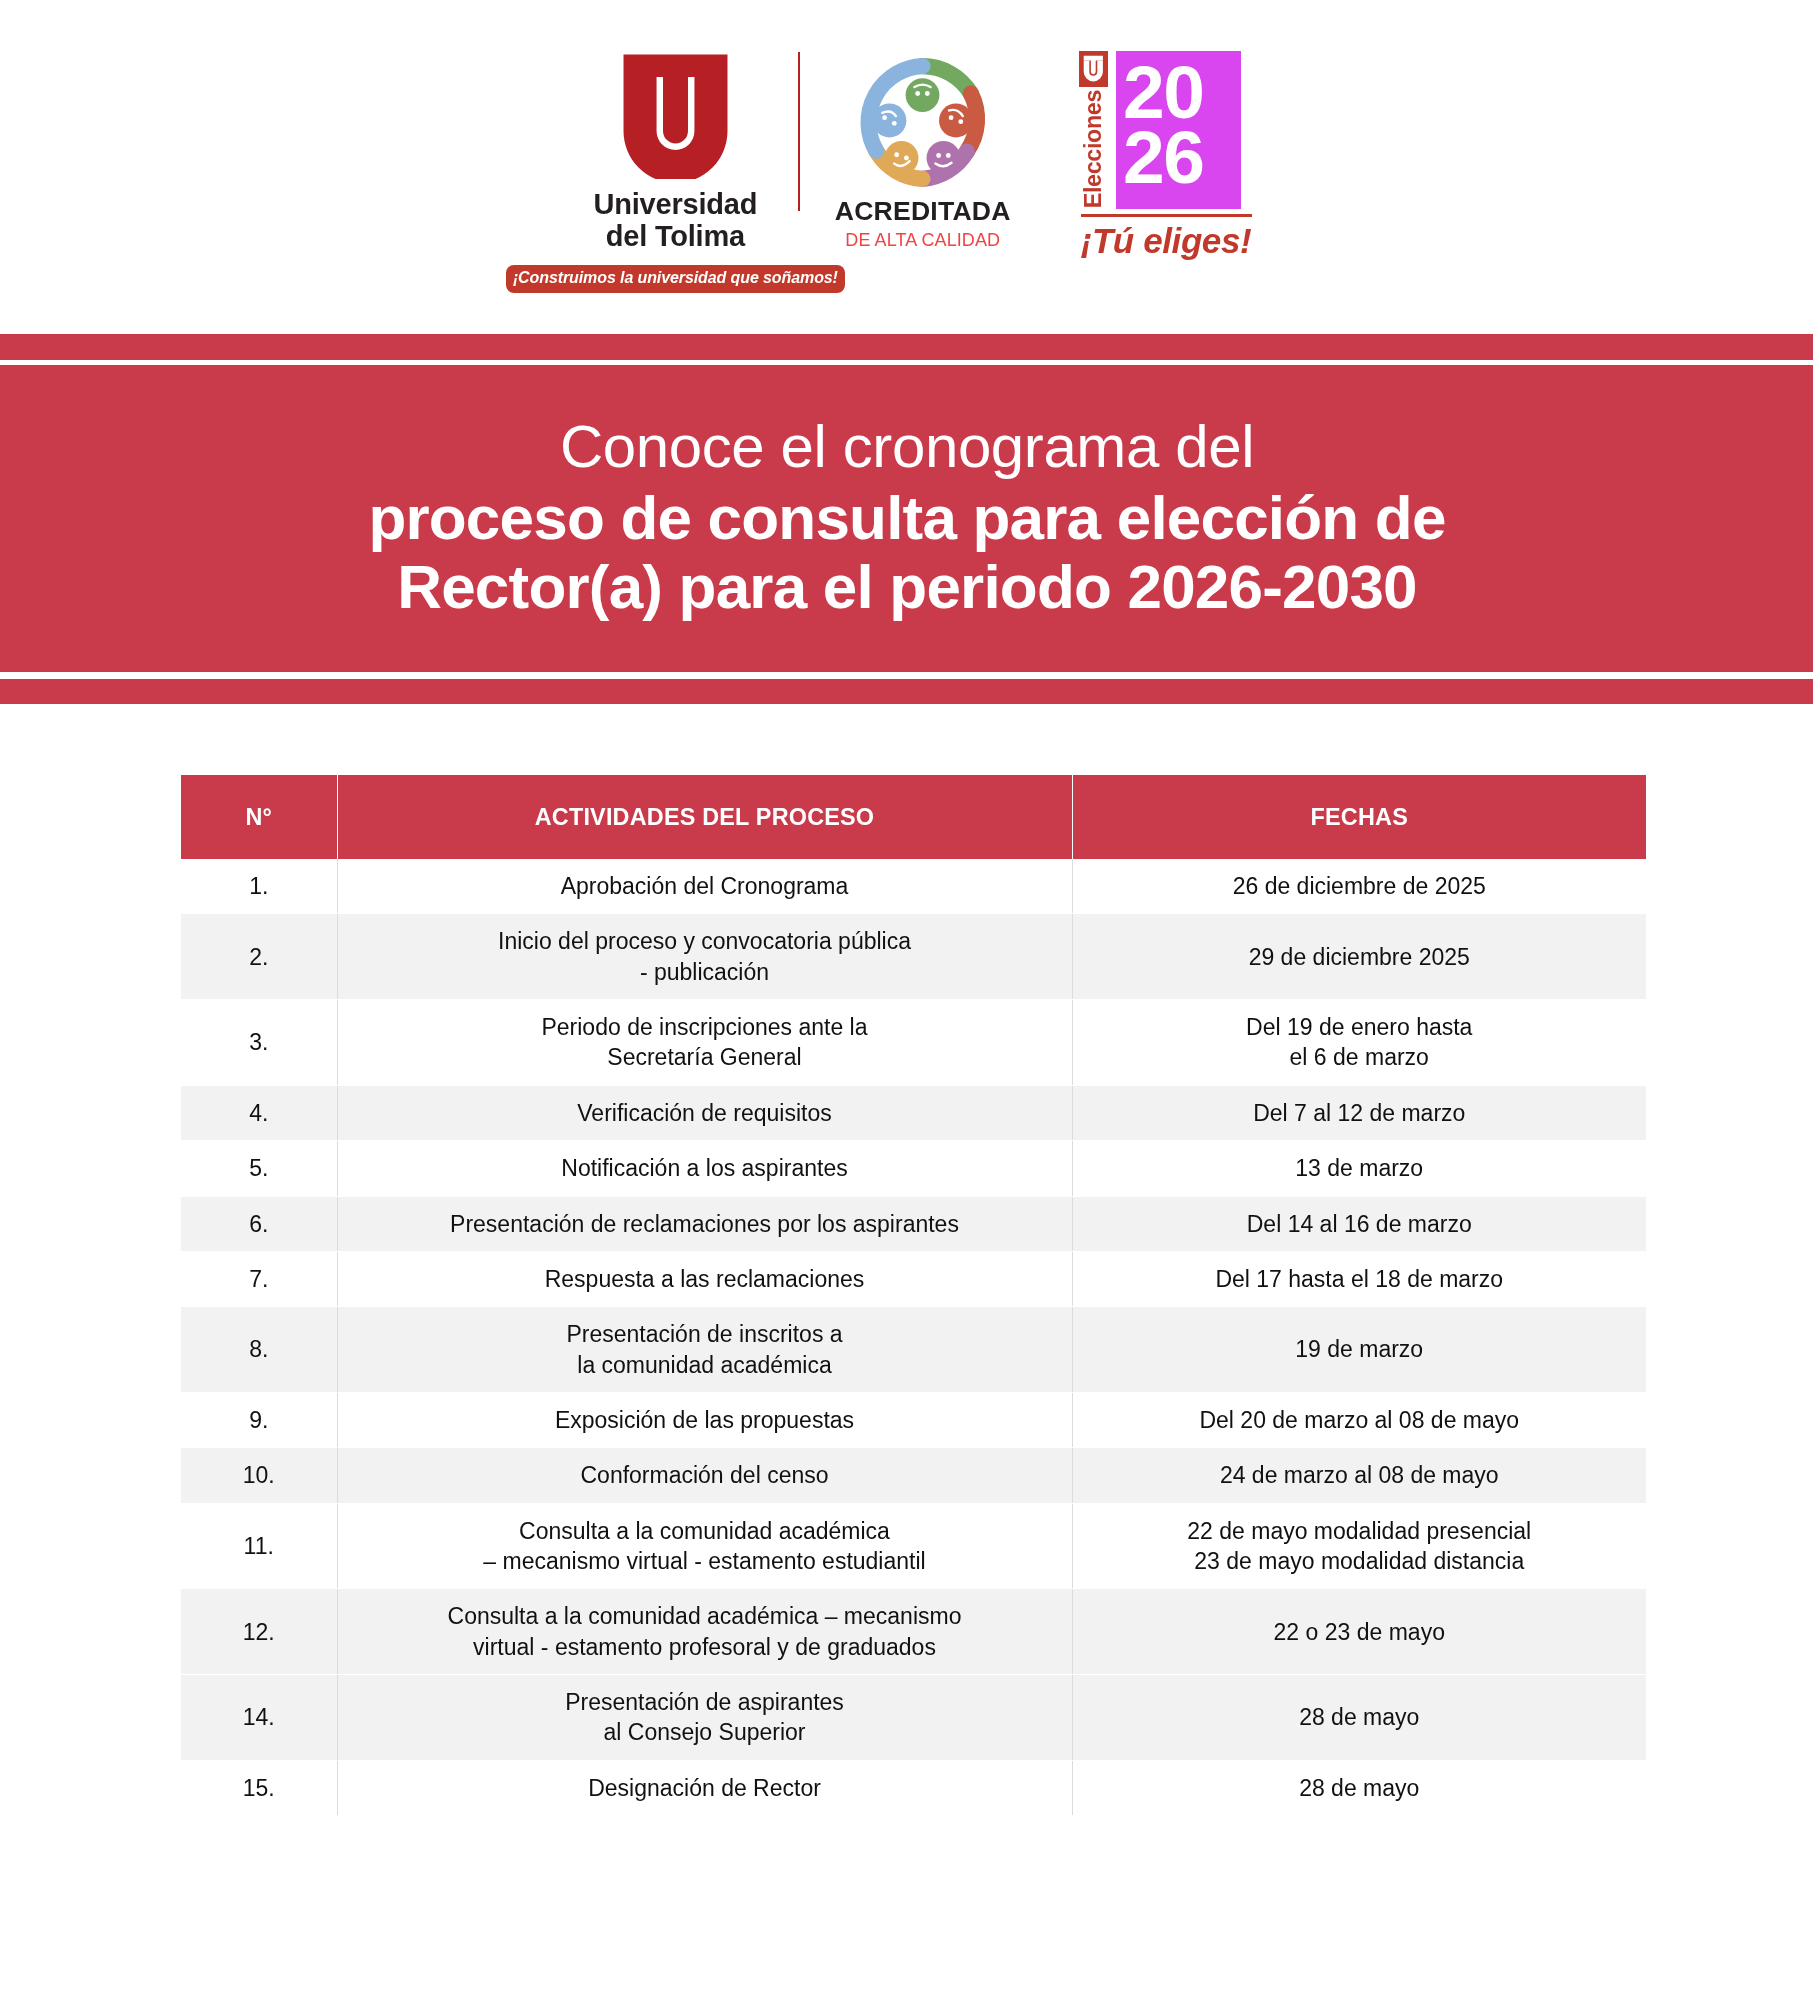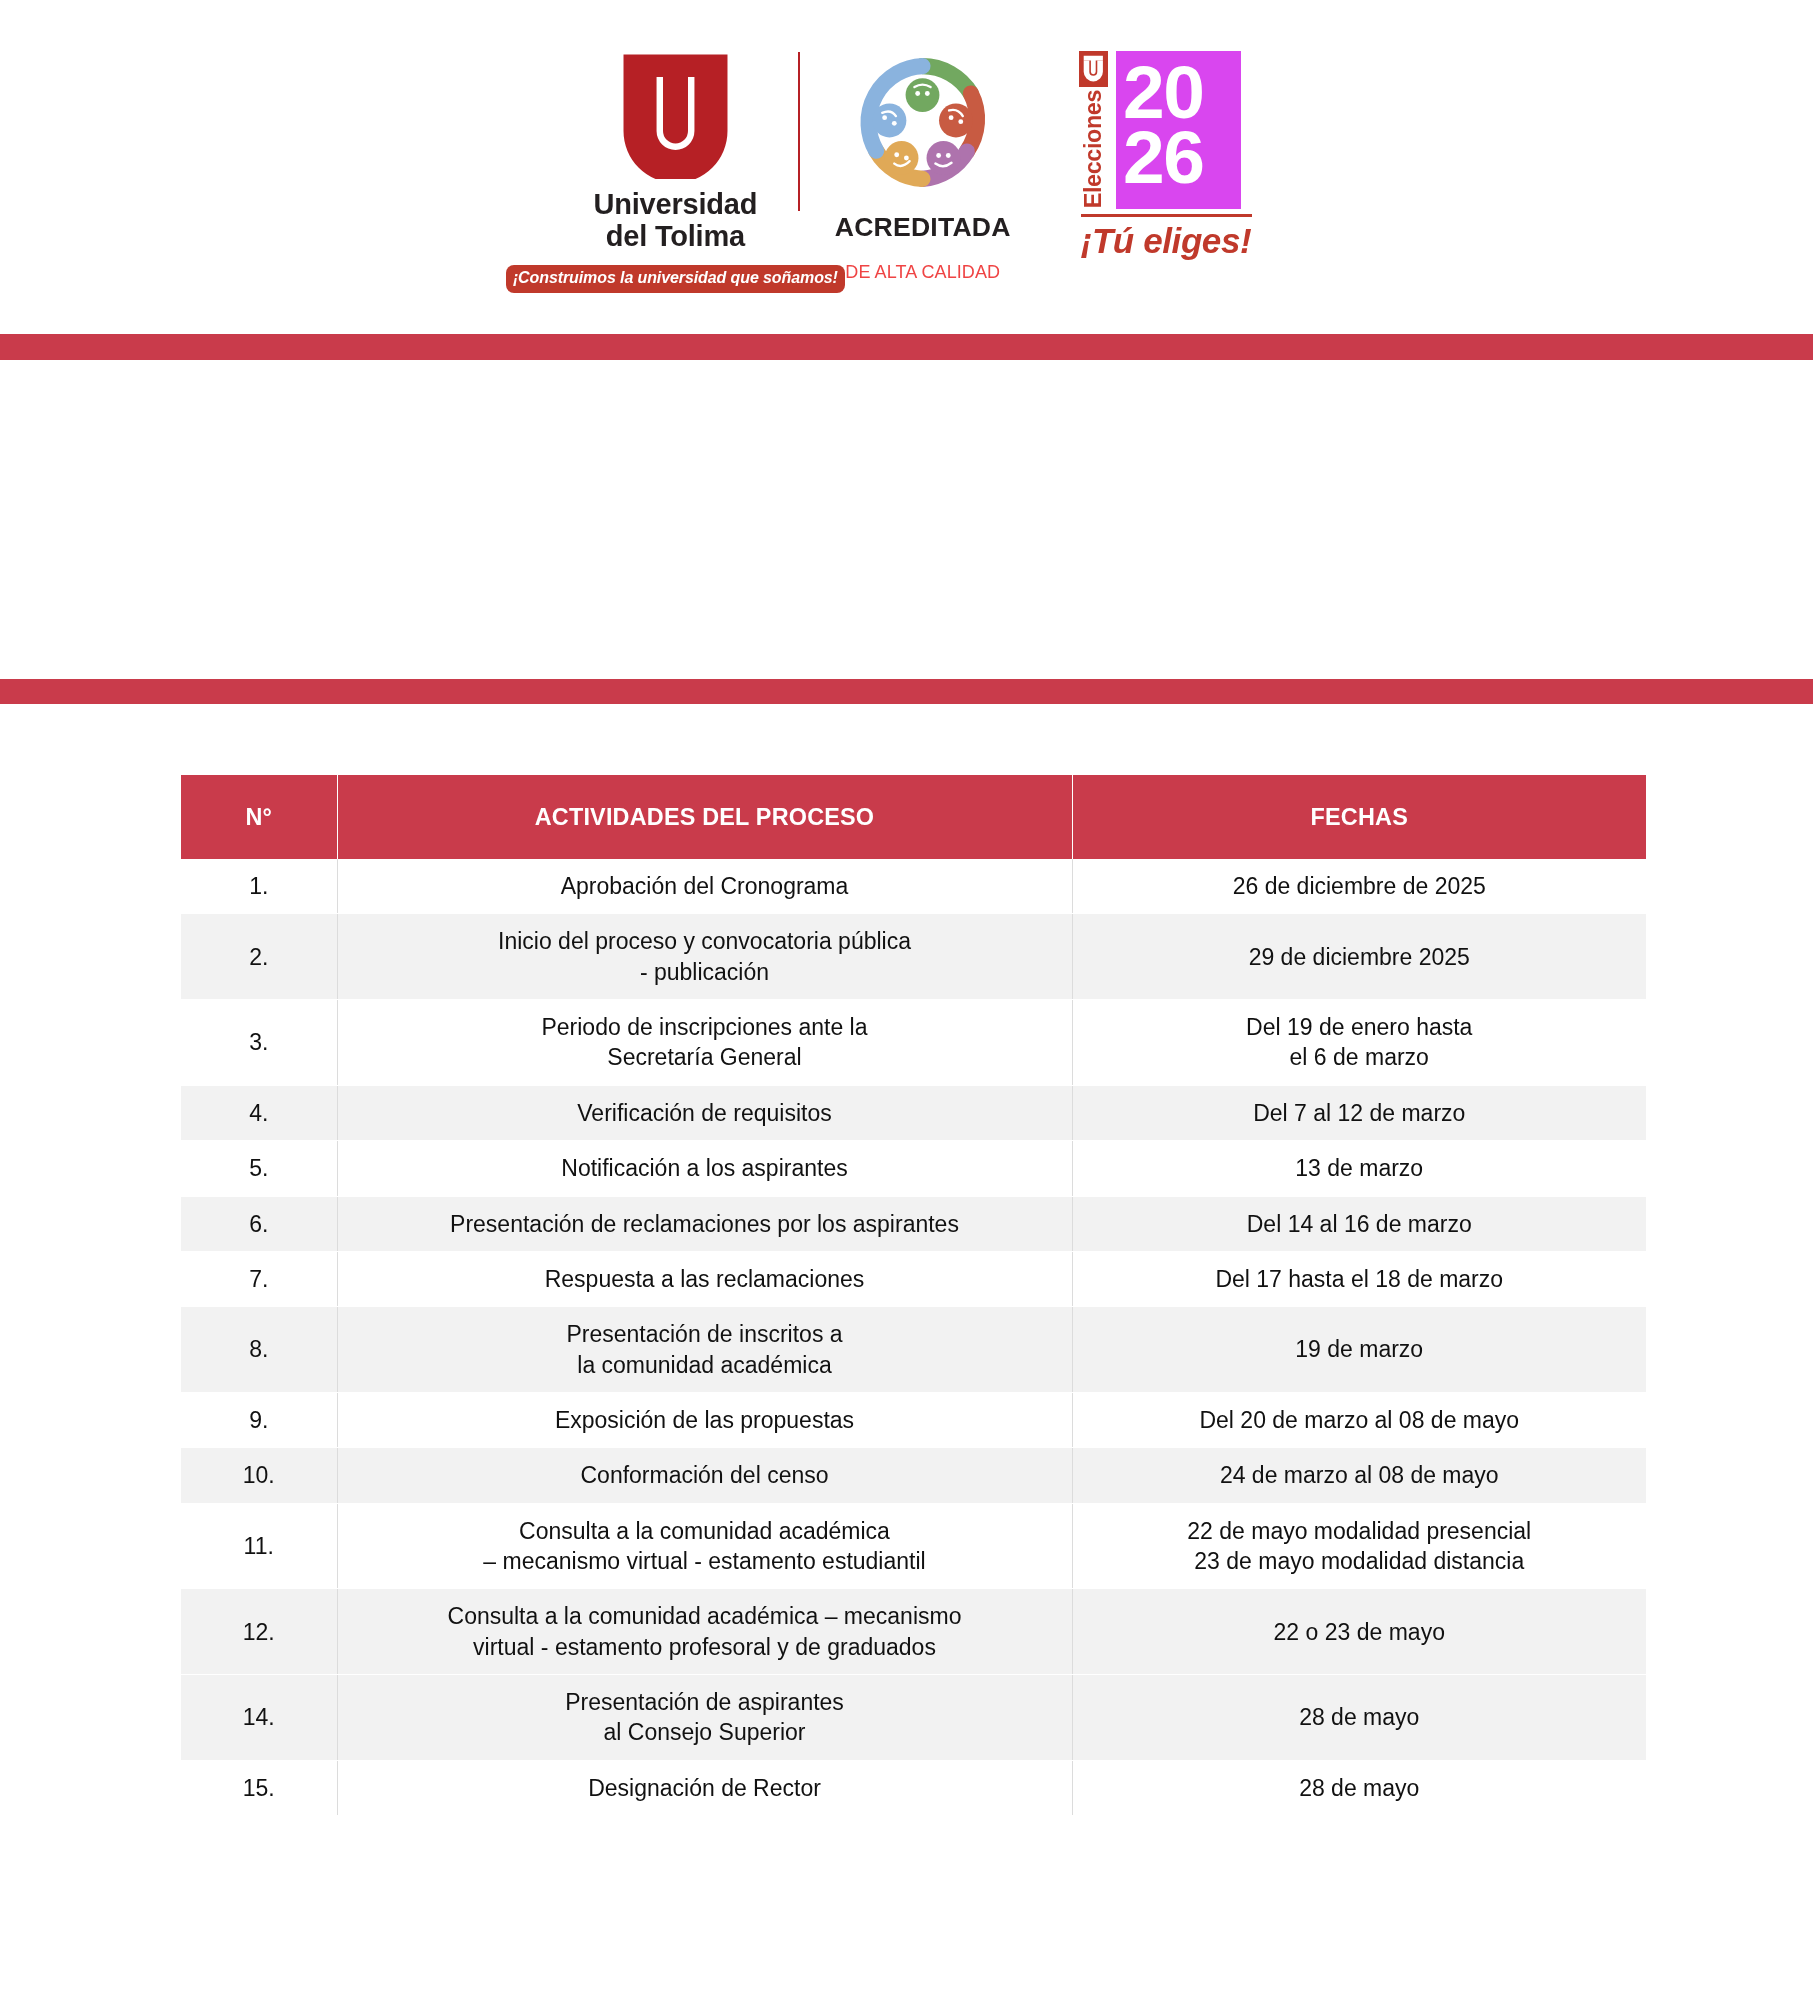--- a/index.html
+++ b/index.html
@@ -86,21 +86,20 @@
     flex: none;
   }
 
   
   .acred-block {
     width: 226px;
     display: flex;
     flex-direction: column;
     align-items: center;
     padding-top: 5.6px;
-    gap: 16px;
   }
   .acred-mark { width: 137px; height: 137px; }
   .acred-mark svg { display: block; width: 100%; height: 100%; }
 
   .acred-l1 {
     margin-top: 5.6px;
     font-weight: 700;
     font-size: 26.6px;
     color: #231f20;
     letter-spacing: 0.2px;
@@ -354,20 +353,25 @@
           </div>
         </div>
         <div class="elec-rule"></div>
         <div class="elec-slogan">¡Tú eliges!</div>
       </div>
 
     </div>
   </div>
 
   <div class="banner-stripe-top"></div>
+  <div class="banner-main">
+    <div class="banner-l1">Conoce el cronograma del</div>
+    <div class="banner-l2">proceso de consulta para elección de</div>
+    <div class="banner-l3">Rector(a) para el periodo 2026-2030</div>
+  </div>
   <div class="banner-stripe-bot"></div>
 
   <table class="sched-table">
     <colgroup>
       <col class="c-num">
         <col class="c-act">
         <col class="c-date">
     </colgroup>
     <thead>
       <tr>

